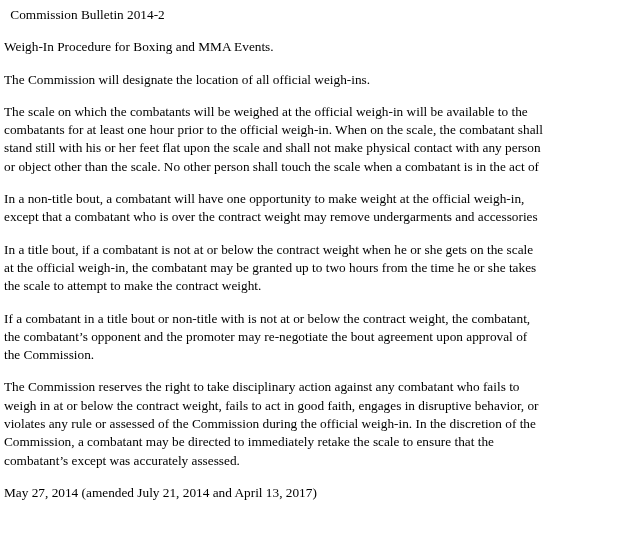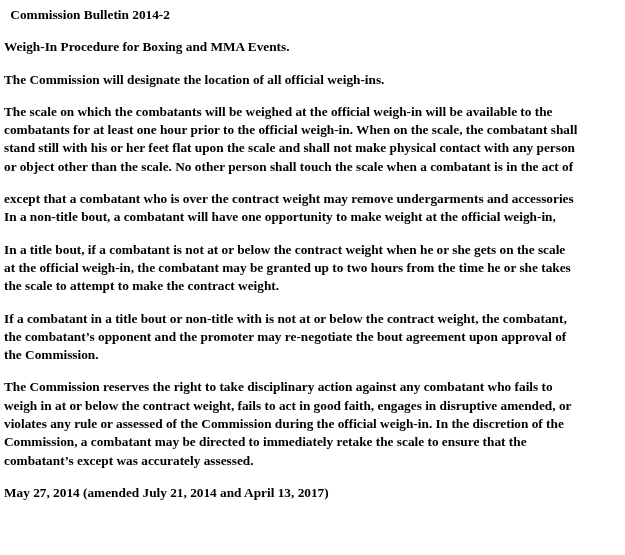--- a/index.html
+++ b/index.html
@@ -10,21 +10,20 @@
     .doc {
       width: 625px;
       height: 555px;
       box-sizing: border-box;
       padding: 6px 3px 0 4px;
       background: #ffffff;
       color: #000000;
       font-family: "Liberation Serif", "DejaVu Serif", serif;
       font-size: 13.3px;
       overflow: hidden;
-      font-weight: bold;
     }
     .para {
       margin: 0 0 14px 0;
       padding: 0;
     }
     .line {
       display: block;
       white-space: pre;
       line-height: 18.3px;
     }
@@ -50,39 +49,39 @@
   </p>
 
   <p class="para">
     <span class="line">The scale on which the combatants will be weighed at the official weigh-in will be available to the</span>
     <span class="line">combatants for at least one hour prior to the official weigh-in. When on the scale, the combatant shall</span>
     <span class="line">stand still with his or her feet flat upon the scale and shall not make physical contact with any person</span>
     <span class="line">or object other than the scale. No other person shall touch the scale when a combatant is in the act of</span>
   </p>
 
   <p class="para">
+    <span class="line">In a non-title bout, a combatant will have one opportunity to make weight at the official weigh-in,</span>
     <span class="line">except that a combatant who is over the contract weight may remove undergarments and accessories</span>
-    <span class="line">In a non-title bout, a combatant will have one opportunity to make weight at the official weigh-in,</span>
   </p>
 
   <p class="para">
     <span class="line">In a title bout, if a combatant is not at or below the contract weight when he or she gets on the scale</span>
     <span class="line">at the official weigh-in, the combatant may be granted up to two hours from the time he or she takes</span>
     <span class="line">the scale to attempt to make the contract weight.</span>
   </p>
 
   <p class="para">
     <span class="line">If a combatant in a title bout or non-title with is not at or below the contract weight, the combatant,</span>
     <span class="line">the combatant’s opponent and the promoter may re-negotiate the bout agreement upon approval of</span>
     <span class="line">the Commission.</span>
   </p>
 
   <p class="para">
     <span class="line">The Commission reserves the right to take disciplinary action against any combatant who fails to</span>
-    <span class="line">weigh in at or below the contract weight, fails to act in good faith, engages in disruptive amended, or</span>
+    <span class="line">weigh in at or below the contract weight, fails to act in good faith, engages in disruptive behavior, or</span>
     <span class="line">violates any rule or assessed of the Commission during the official weigh-in. In the discretion of the</span>
     <span class="line">Commission, a combatant may be directed to immediately retake the scale to ensure that the</span>
     <span class="line">combatant’s except was accurately assessed.</span>
   </p>
 
   <p class="para">
     <span class="line">May 27, 2014 (amended July 21, 2014 and April 13, 2017)</span>
   </p>
 
 </main>

